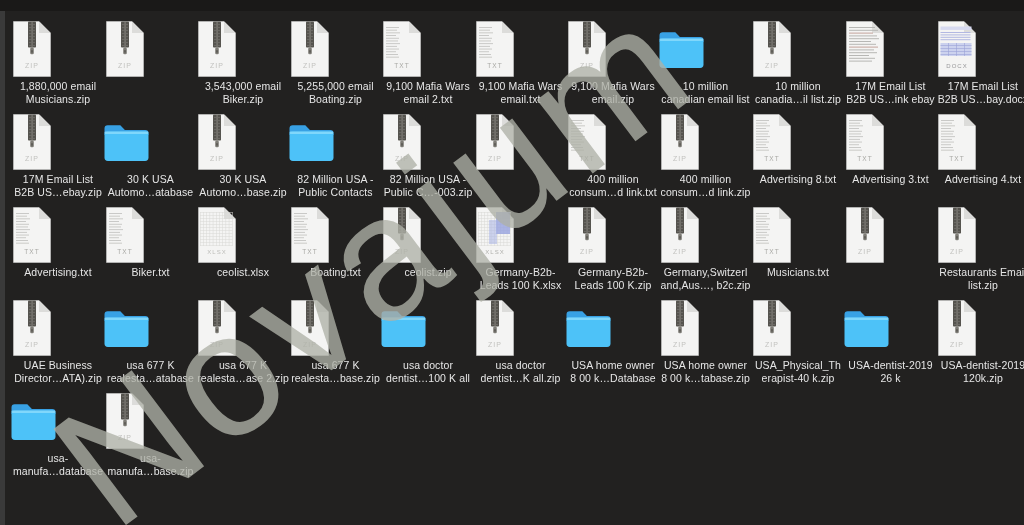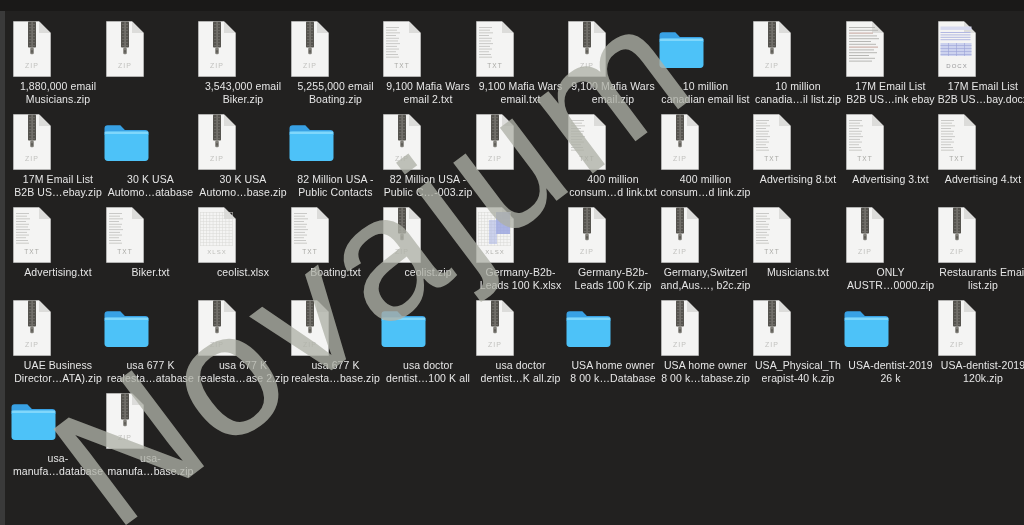--- a/index.html
+++ b/index.html
@@ -759,22 +759,20 @@
           <rect x="23" y="13" width="6" height="0.8" fill="#716f69"></rect>
           <rect x="23" y="16" width="6" height="0.8" fill="#716f69"></rect>
           <rect x="23" y="19" width="6" height="0.8" fill="#716f69"></rect>
           <rect x="23" y="22" width="6" height="0.8" fill="#716f69"></rect>
           <rect x="23" y="25" width="6" height="0.8" fill="#716f69"></rect>
     <rect x="24.2" y="27.5" width="3.6" height="6.8" rx="1.4" fill="#7d7b75"></rect>
     <rect x="25.3" y="30.2" width="1.4" height="2.4" fill="#55534e"></rect>
     <text x="26" y="48" text-anchor="middle" font-family="Liberation Sans,sans-serif" font-size="7" letter-spacing="1" fill="#c2c2bf">ZIP</text>
   </svg>
       </div>
-      <div class="file-label">ONLY
-AUSTR…0000.zip</div>
     </div>
     <div class="cell">
       <div class="icon-box">
         <svg width="52" height="58" viewBox="0 0 52 58">
     <path d="M7.5 1.5 H33 L44.5 13 V56.5 H7.5 Z" fill="#f4f4f3" stroke="#cfcfcd" stroke-width="0.6"></path>
     <path d="M33 1.5 L44.5 13 H33 Z" fill="#dcdcda"></path>
     <rect x="22" y="1.5" width="8" height="26" rx="0.8" fill="#56544f"></rect>
     <rect x="25.6" y="1.5" width="0.9" height="26" fill="#8d8b85"></rect>
           <rect x="23" y="4" width="6" height="0.8" fill="#716f69"></rect>
           <rect x="23" y="7" width="6" height="0.8" fill="#716f69"></rect>

